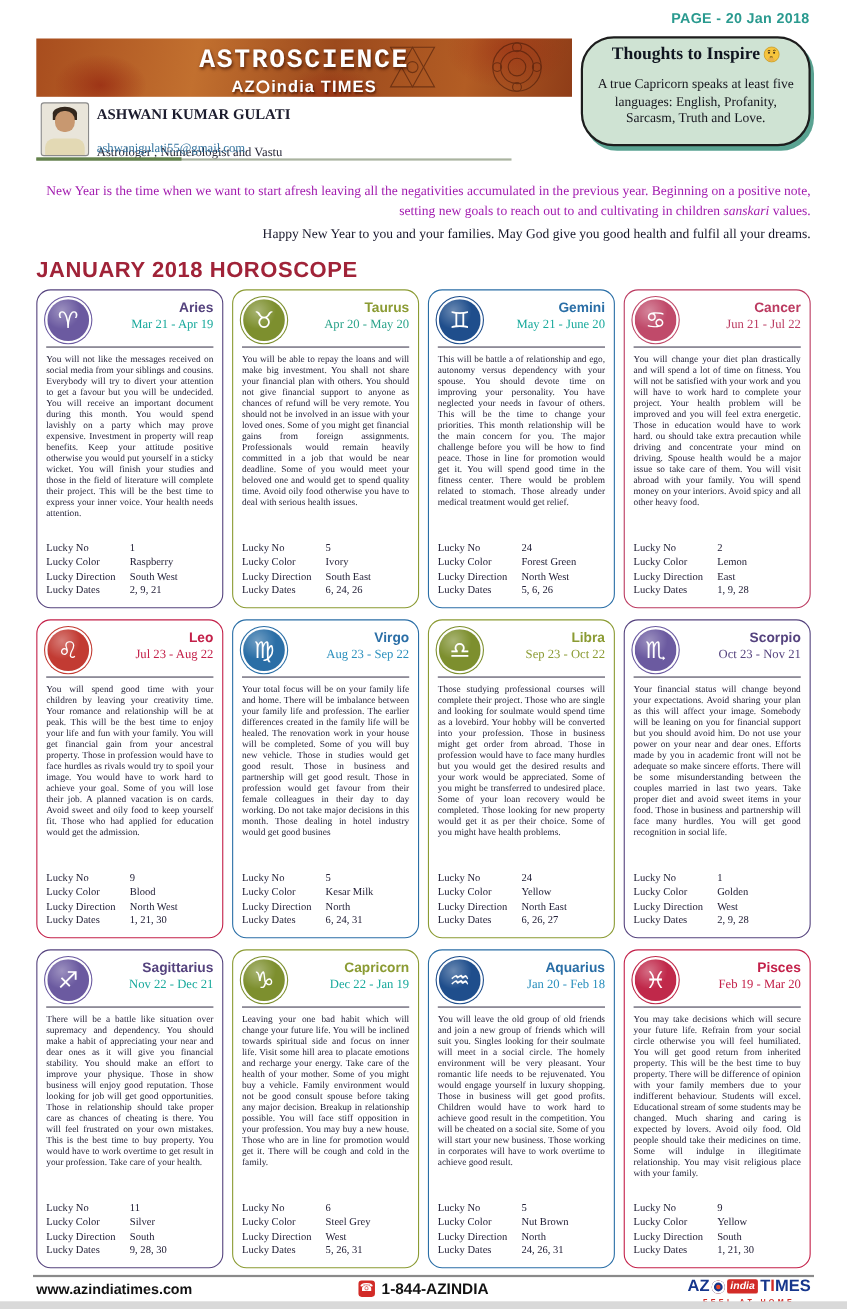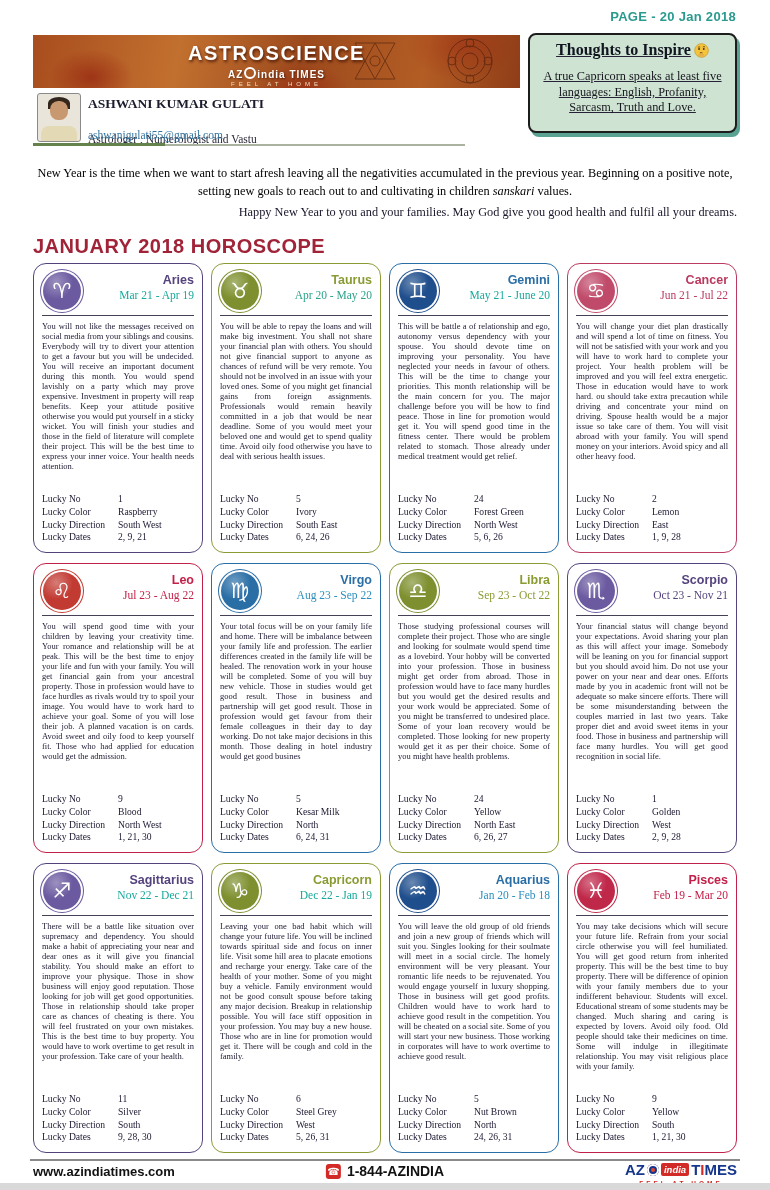--- a/index.html
+++ b/index.html
@@ -10,55 +10,55 @@
   .page-label{position:absolute;top:9px;right:34px;font-family:"Liberation Sans",sans-serif;
     font-weight:bold;font-size:13px;color:#2a9a8f;letter-spacing:.3px;}
 
   .banner{position:absolute;left:33px;top:35px;width:487px;height:53px;overflow:hidden;
     background:
       radial-gradient(60px 40px at 12% 80%, rgba(140,20,10,.55), transparent 70%),
       radial-gradient(70px 45px at 55% 110%, rgba(150,25,12,.5), transparent 70%),
       radial-gradient(80px 50px at 88% 20%, rgba(150,30,15,.4), transparent 70%),
       linear-gradient(100deg,#a84d1e,#c2702f 30%,#9c4a1d 55%,#b35d24 80%,#8f3d18);}
   .banner-inner{position:relative;text-align:center;padding-top:7px;z-index:2;}
-  .banner-title{font-family:Liberation Sans, sans-serif;font-weight:800;font-size:20px;
+  .banner-title{font-family:Liberation Mono, monospace;font-weight:800;font-size:24px;
     color:#fff;letter-spacing:1.5px;text-shadow:1px 2px 3px rgba(60,15,0,.8);}
-  .banner-logo{font-family:"Liberation Sans",sans-serif;font-weight:bold;font-size:10px;
+  .banner-logo{font-family:"Liberation Sans",sans-serif;font-weight:bold;font-size:15px;
     color:#fff;letter-spacing:1px;margin-top:2px;text-shadow:1px 1px 2px rgba(60,15,0,.7);}
   .banner-logo .ring{display:inline-block;width:8px;height:8px;border-radius:50%;
     border:2px solid #fff;vertical-align:-1px;margin:0 1px;}
   .banner-tagline{font-family:"Liberation Sans",sans-serif;font-size:6px;color:#f2ddc2;
     letter-spacing:4px;margin-top:1px;}
   .banner-decor{position:absolute;right:0;top:0;height:53px;z-index:1;opacity:.55;}
 
   .thoughts{position:absolute;left:528px;top:33px;width:209px;height:100px;box-sizing:border-box;
-    background:#cfe3d3;border:2.5px solid #1d1d1d;border-radius:8px;
-    box-shadow:3px 4px 0 #5aa392;text-align:center;padding:6px 8px;text-decoration:underline;}
+    background:#cfe3d3;border:2.5px solid #1d1d1d;border-radius:30px;
+    box-shadow:3px 4px 0 #5aa392;text-align:center;padding:6px 8px;}
   .thoughts-title{font-size:16px;font-weight:bold;color:#101520;}
   .thought-emoji{display:inline-block;vertical-align:-3px;margin-left:3px;}
   .thoughts-quote{font-size:12.3px;line-height:1.28;color:#16161e;margin-top:7px;}
 
   
   .author-photo{position:absolute;left:37px;top:93px;width:42px;height:47px;
     border:1px solid #8a8a8a;border-radius:3px;background:#e9e5da;overflow:hidden;}
   .author-photo .hair{position:absolute;left:10px;top:3px;width:22px;height:12px;
     border-radius:50% 50% 0 0;background:#33271d;}
   .author-photo .face{position:absolute;left:12px;top:7px;width:18px;height:19px;
     border-radius:45%;background:#c89870;}
   .author-photo .shirt{position:absolute;left:3px;bottom:-2px;width:36px;height:17px;
     border-radius:8px 8px 0 0;background:#e3d9b4;}
   .author-name{position:absolute;left:88px;top:96px;font-size:13.5px;font-weight:bold;color:#1c1c2e;}
   .author-role{position:absolute;left:88px;top:113px;font-size:11.5px;color:#2a2a3a;margin-top:20px;}
   .author-email{position:absolute;left:88px;top:129px;font-size:11.5px;color:#34749f;text-decoration:none;}
   .author-rule{position:absolute;left:33px;top:144px;width:432px;height:2px;background:#aab3a0;}
   .author-rule-accent{position:absolute;left:33px;top:143px;width:132px;height:3px;background:#64824c;}
 
   
-  .intro1{position:absolute;left:33px;top:153px;width:704px;text-align:center;
-    font-size:12.3px;line-height:1.45;color:#000000;}
+  .intro1{position:absolute;left:33px;top:153px;width:704px;text-align:right;
+    font-size:12.3px;line-height:1.45;color:#a21caf;}
   .intro2{position:absolute;left:33px;top:193px;width:704px;text-align:right;
     font-size:12.3px;color:#17172a;}
   .headline{position:absolute;left:33px;top:222px;width:704px;text-align:left;
     font-family:"Liberation Sans",sans-serif;font-weight:800;font-size:20px;
     letter-spacing:.5px;color:#a02338;}
 
   
   .grid{position:absolute;left:33px;top:263px;width:704px;display:grid;
     grid-template-columns:repeat(4,1fr);grid-auto-rows:290px;gap:10px 8px;}
   .card{box-sizing:border-box;border:1.6px solid var(--accent);border-radius:13px;

